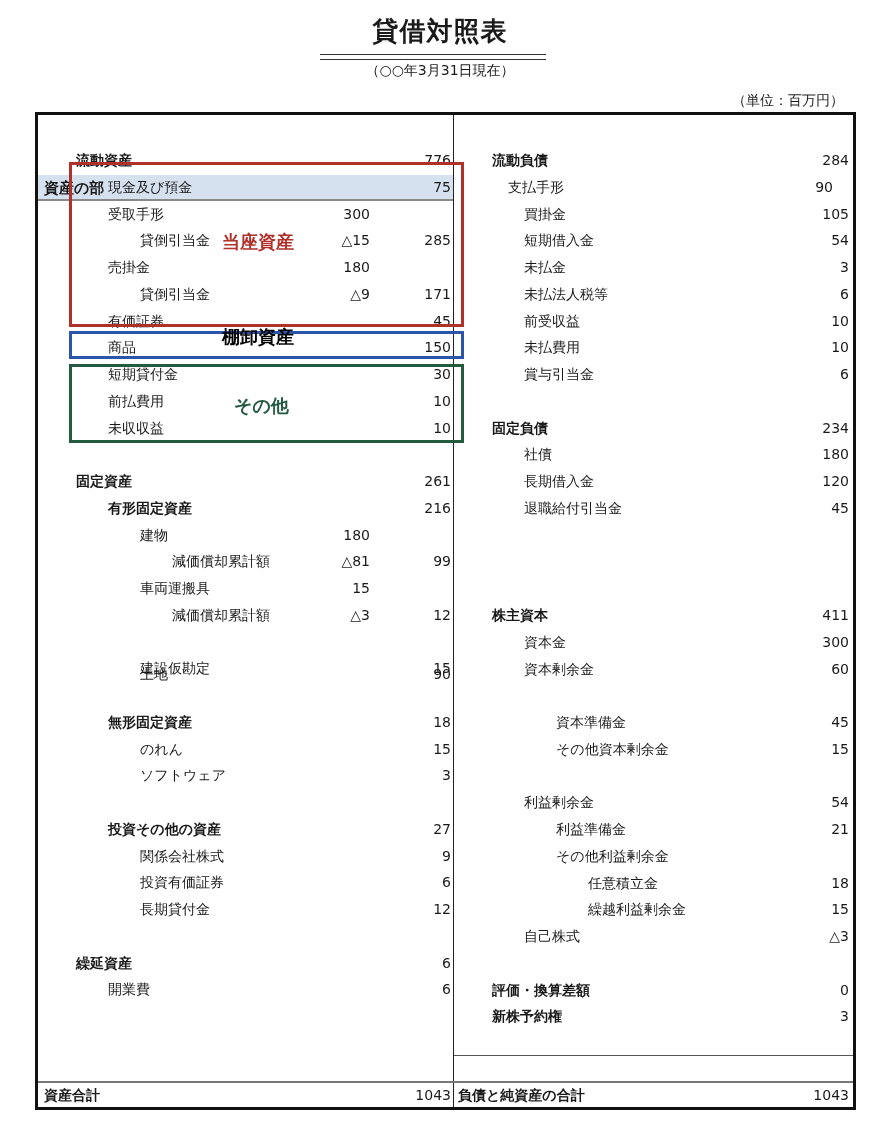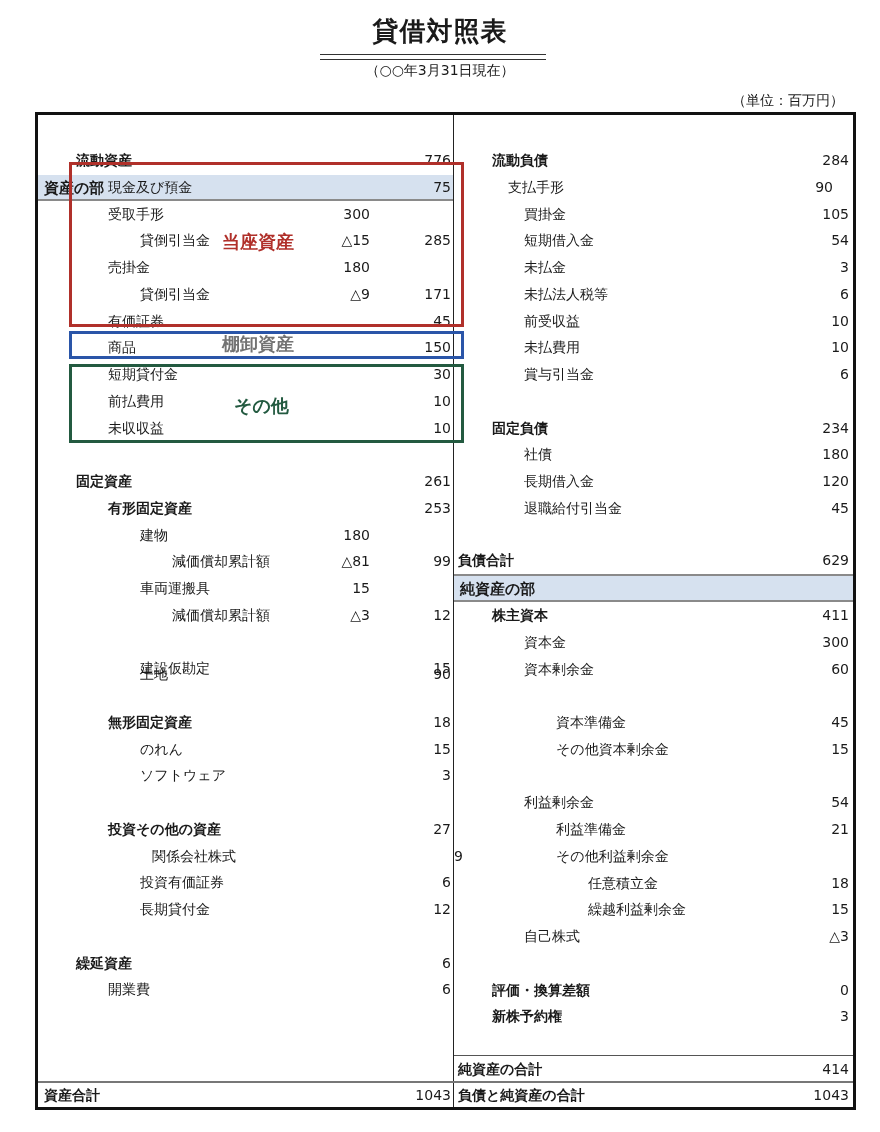--- a/index.html
+++ b/index.html
@@ -107,21 +107,21 @@
         <span class="lbl" style="left:70px;">未収収益</span>
         <span class="val" style="right:2px; font-weight:normal;">10</span>
       </div>
       <div class="row" style="left:0px; top:326.25px; width:415px;"></div>
       <div class="row b" style="left:0px; top:353px; width:415px;">
         <span class="lbl" style="left:38px;">固定資産</span>
         <span class="val" style="right:2px; font-weight:normal;">261</span>
       </div>
       <div class="row b" style="left:0px; top:379.75px; width:415px;">
         <span class="lbl" style="left:70px;">有形固定資産</span>
-        <span class="val" style="right:2px; font-weight:normal;">253</span>
+        <span class="val" style="right:2px; font-weight:normal;">216</span>
       </div>
       <div class="row" style="left:0px; top:406.5px; width:415px;">
         <span class="lbl" style="left:102px;">建物</span>
         <span class="sub" style="left:272px; font-weight:normal;">180</span>
       </div>
       <div class="row" style="left:0px; top:433.25px; width:415px;">
         <span class="lbl" style="left:134px;">減価償却累計額</span>
         <span class="sub" style="left:272px; font-weight:normal;">△81</span>
         <span class="val" style="right:2px; font-weight:normal;">99</span>
       </div>
@@ -153,21 +153,21 @@
       </div>
       <div class="row" style="left:0px; top:647.25px; width:415px;">
         <span class="lbl" style="left:102px;">ソフトウェア</span>
         <span class="val" style="right:2px; font-weight:normal;">3</span>
       </div>
       <div class="row" style="left:0px; top:674px; width:415px;"></div>
       <div class="row b" style="left:0px; top:700.75px; width:415px;">
         <span class="lbl" style="left:70px;">投資その他の資産</span>
         <span class="val" style="right:2px; font-weight:normal;">27</span>
       </div>
-      <div class="row" style="left:12px; top:727.5px; width:415px;">
+      <div class="row" style="left:0px; top:727.5px; width:415px;">
         <span class="lbl" style="left:102px;">関係会社株式</span>
         <span class="val" style="right:2px; font-weight:normal;">9</span>
       </div>
       <div class="row" style="left:0px; top:754.25px; width:415px;">
         <span class="lbl" style="left:102px;">投資有価証券</span>
         <span class="val" style="right:2px; font-weight:normal;">6</span>
       </div>
       <div class="row" style="left:0px; top:781px; width:415px;">
         <span class="lbl" style="left:102px;">長期貸付金</span>
         <span class="val" style="right:2px; font-weight:normal;">12</span>
@@ -231,26 +231,21 @@
       <div class="row" style="left:416px; top:353px; width:399px;">
         <span class="lbl" style="left:70px;">長期借入金</span>
         <span class="val" style="right:4px; font-weight:normal;">120</span>
       </div>
       <div class="row" style="left:416px; top:379.75px; width:399px;">
         <span class="lbl" style="left:70px;">退職給付引当金</span>
         <span class="val" style="right:4px; font-weight:normal;">45</span>
       </div>
     </div>
 
-  <div class="row b" style="left:416px; top:432px; width:399px;">
-    <span class="lbl" style="left:4px;">負債合計</span>
-    <span class="val" style="right:4px; font-weight:normal;">629</span>
-  </div>
-
-  <div class="hdr" style="left:416px; top:459px; width:399px; border-top:2px solid #8a8a8a; height:28px;">純資産の部</div>
+
 
   <div id="net-rows">
       <div class="row b" style="left:416px; top:487px; width:399px;">
         <span class="lbl" style="left:38px;">株主資本</span>
         <span class="val" style="right:4px; font-weight:normal;">411</span>
       </div>
       <div class="row" style="left:416px; top:513.75px; width:399px;">
         <span class="lbl" style="left:70px;">資本金</span>
         <span class="val" style="right:4px; font-weight:normal;">300</span>
       </div>
@@ -296,36 +291,32 @@
         <span class="lbl" style="left:38px;">評価・換算差額</span>
         <span class="val" style="right:4px; font-weight:normal;">0</span>
       </div>
       <div class="row b" style="left:416px; top:888.25px; width:399px;">
         <span class="lbl" style="left:38px;">新株予約権</span>
         <span class="val" style="right:4px; font-weight:normal;">3</span>
       </div>
     </div>
 
   <div class="total-line" style="left:416px; top:940px; width:399px;"></div>
-  <div class="row b" style="left:416px; top:941px; width:399px;">
-    <span class="lbl" style="left:4px;">純資産の合計</span>
-    <span class="val" style="right:4px; font-weight:normal;">414</span>
-  </div>
 
   <div class="total-line" style="left:0; top:966px; width:815px; height:2px; background:#777;"></div>
   <div class="row b" style="left:0; top:967px; width:415px;">
     <span class="lbl" style="left:6px;">資産合計</span>
     <span class="val" style="right:2px; font-weight:normal;">1043</span>
   </div>
   <div class="row b" style="left:416px; top:967px; width:399px;">
     <span class="lbl" style="left:4px;">負債と純資産の合計</span>
     <span class="val" style="right:4px; font-weight:normal;">1043</span>
   </div>
 </div>
 
 <div class="overlay" style="left:69px; top:162px; width:395px; height:165px; border-color:#b0302a;"></div>
 <div class="ov-label" style="left:222px; top:230px; color:#b0302a;">当座資産</div>
 
 <div class="overlay" style="left:69px; top:331px; width:395px; height:28px; border-color:#2a55a8;"></div>
-<div class="ov-label" style="left:222px; top:332px; color:#737373;">棚卸資産</div>
+<div class="ov-label" style="left:222px; top:325px; color:#000000;">棚卸資産</div>
 
 <div class="overlay" style="left:69px; top:364px; width:395px; height:79px; border-color:#235a40;"></div>
 <div class="ov-label" style="left:234px; top:394px; color:#235a40;">その他</div>
 
 </body></html>

